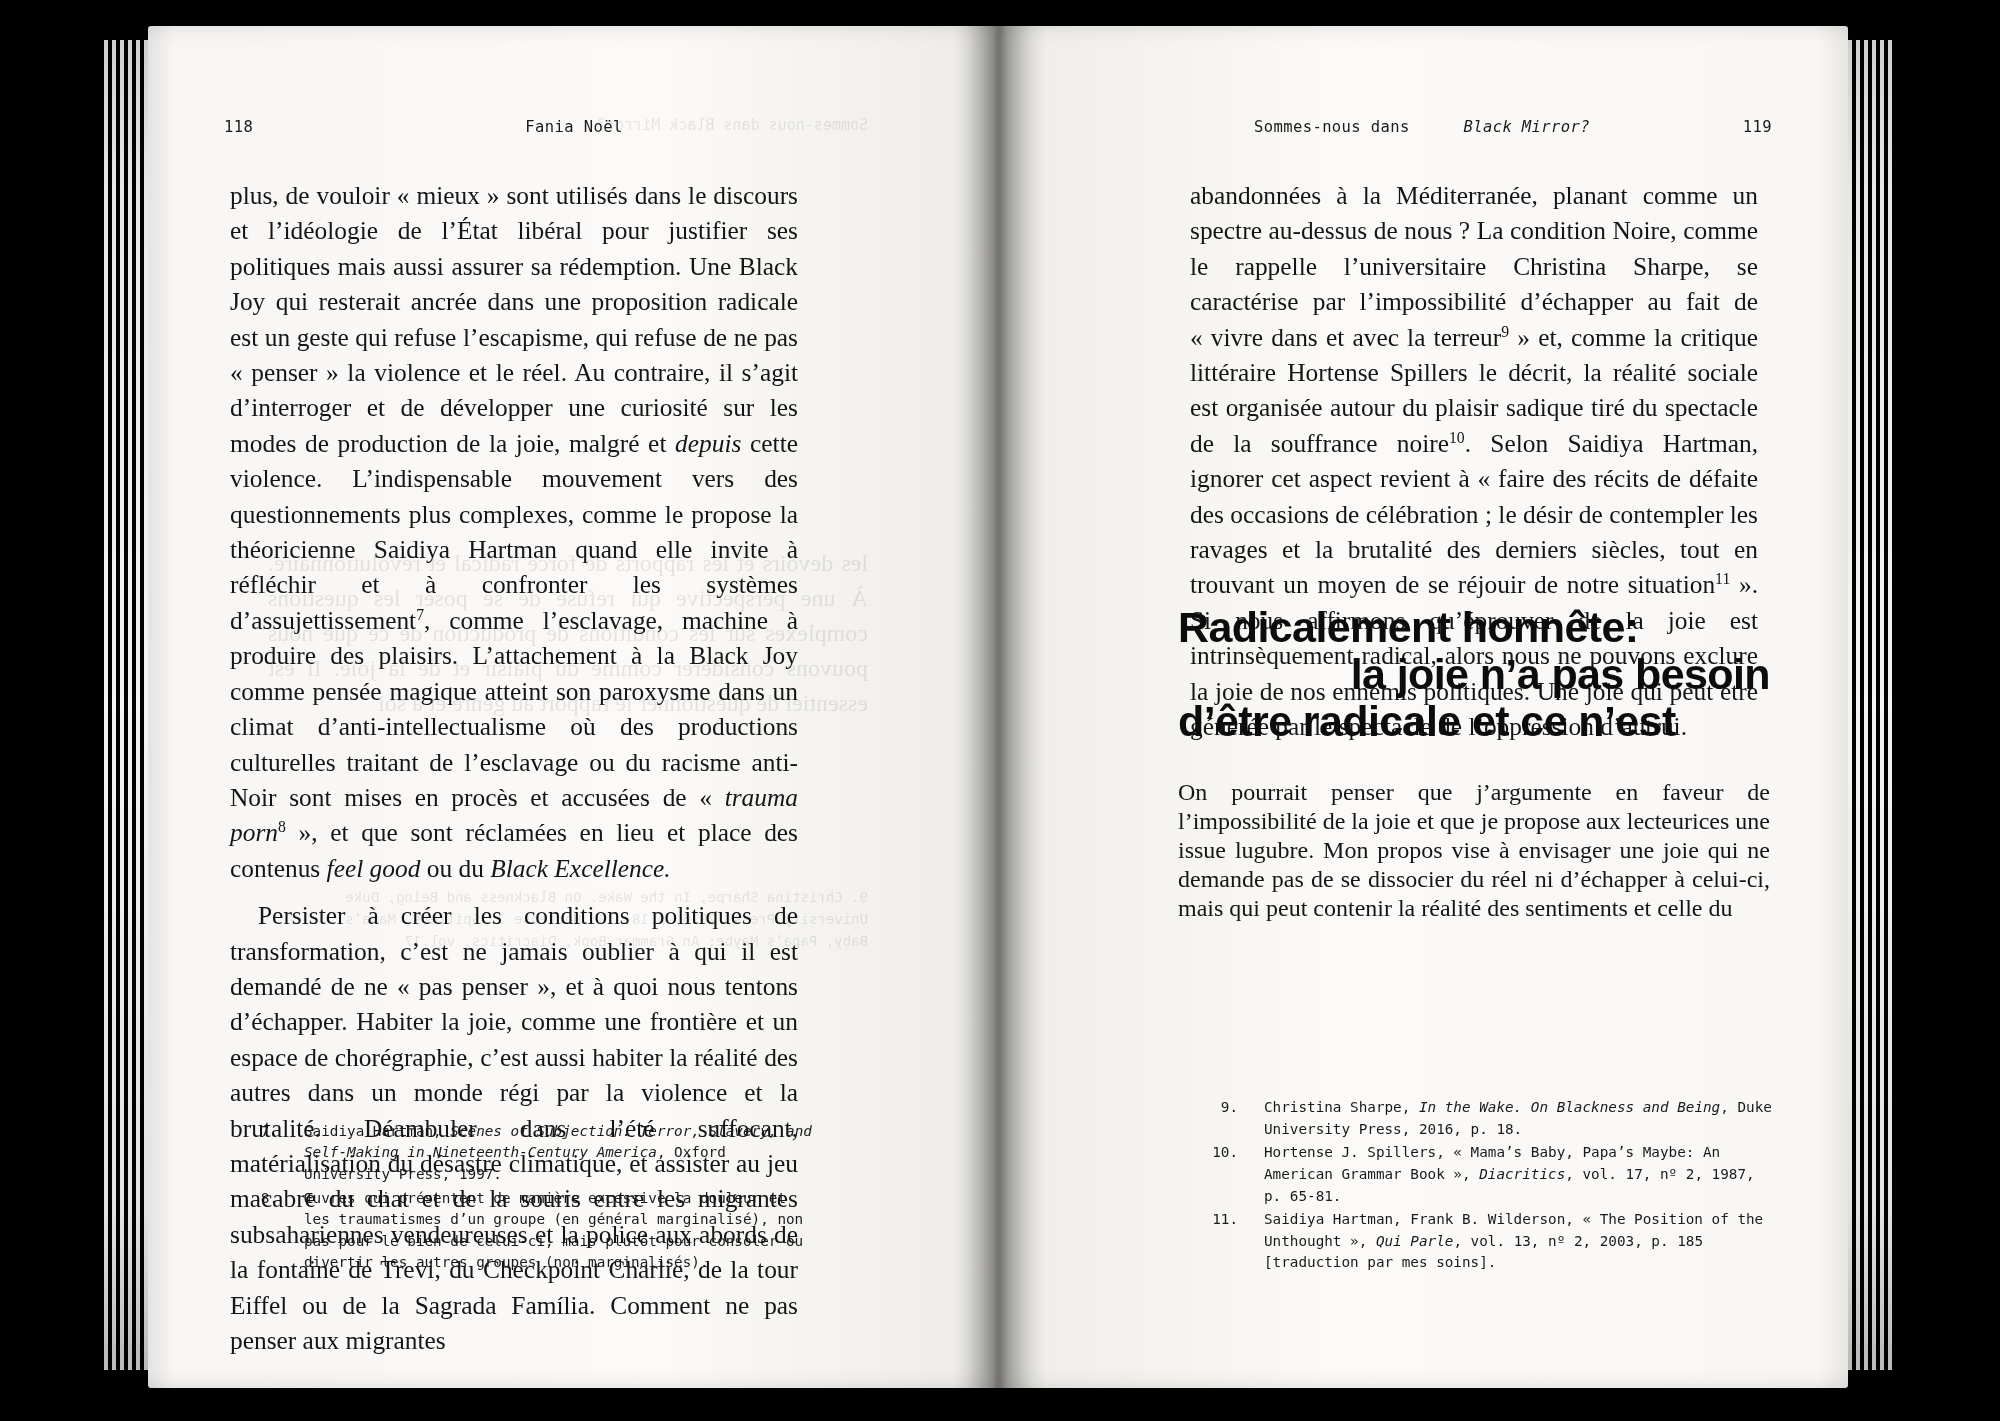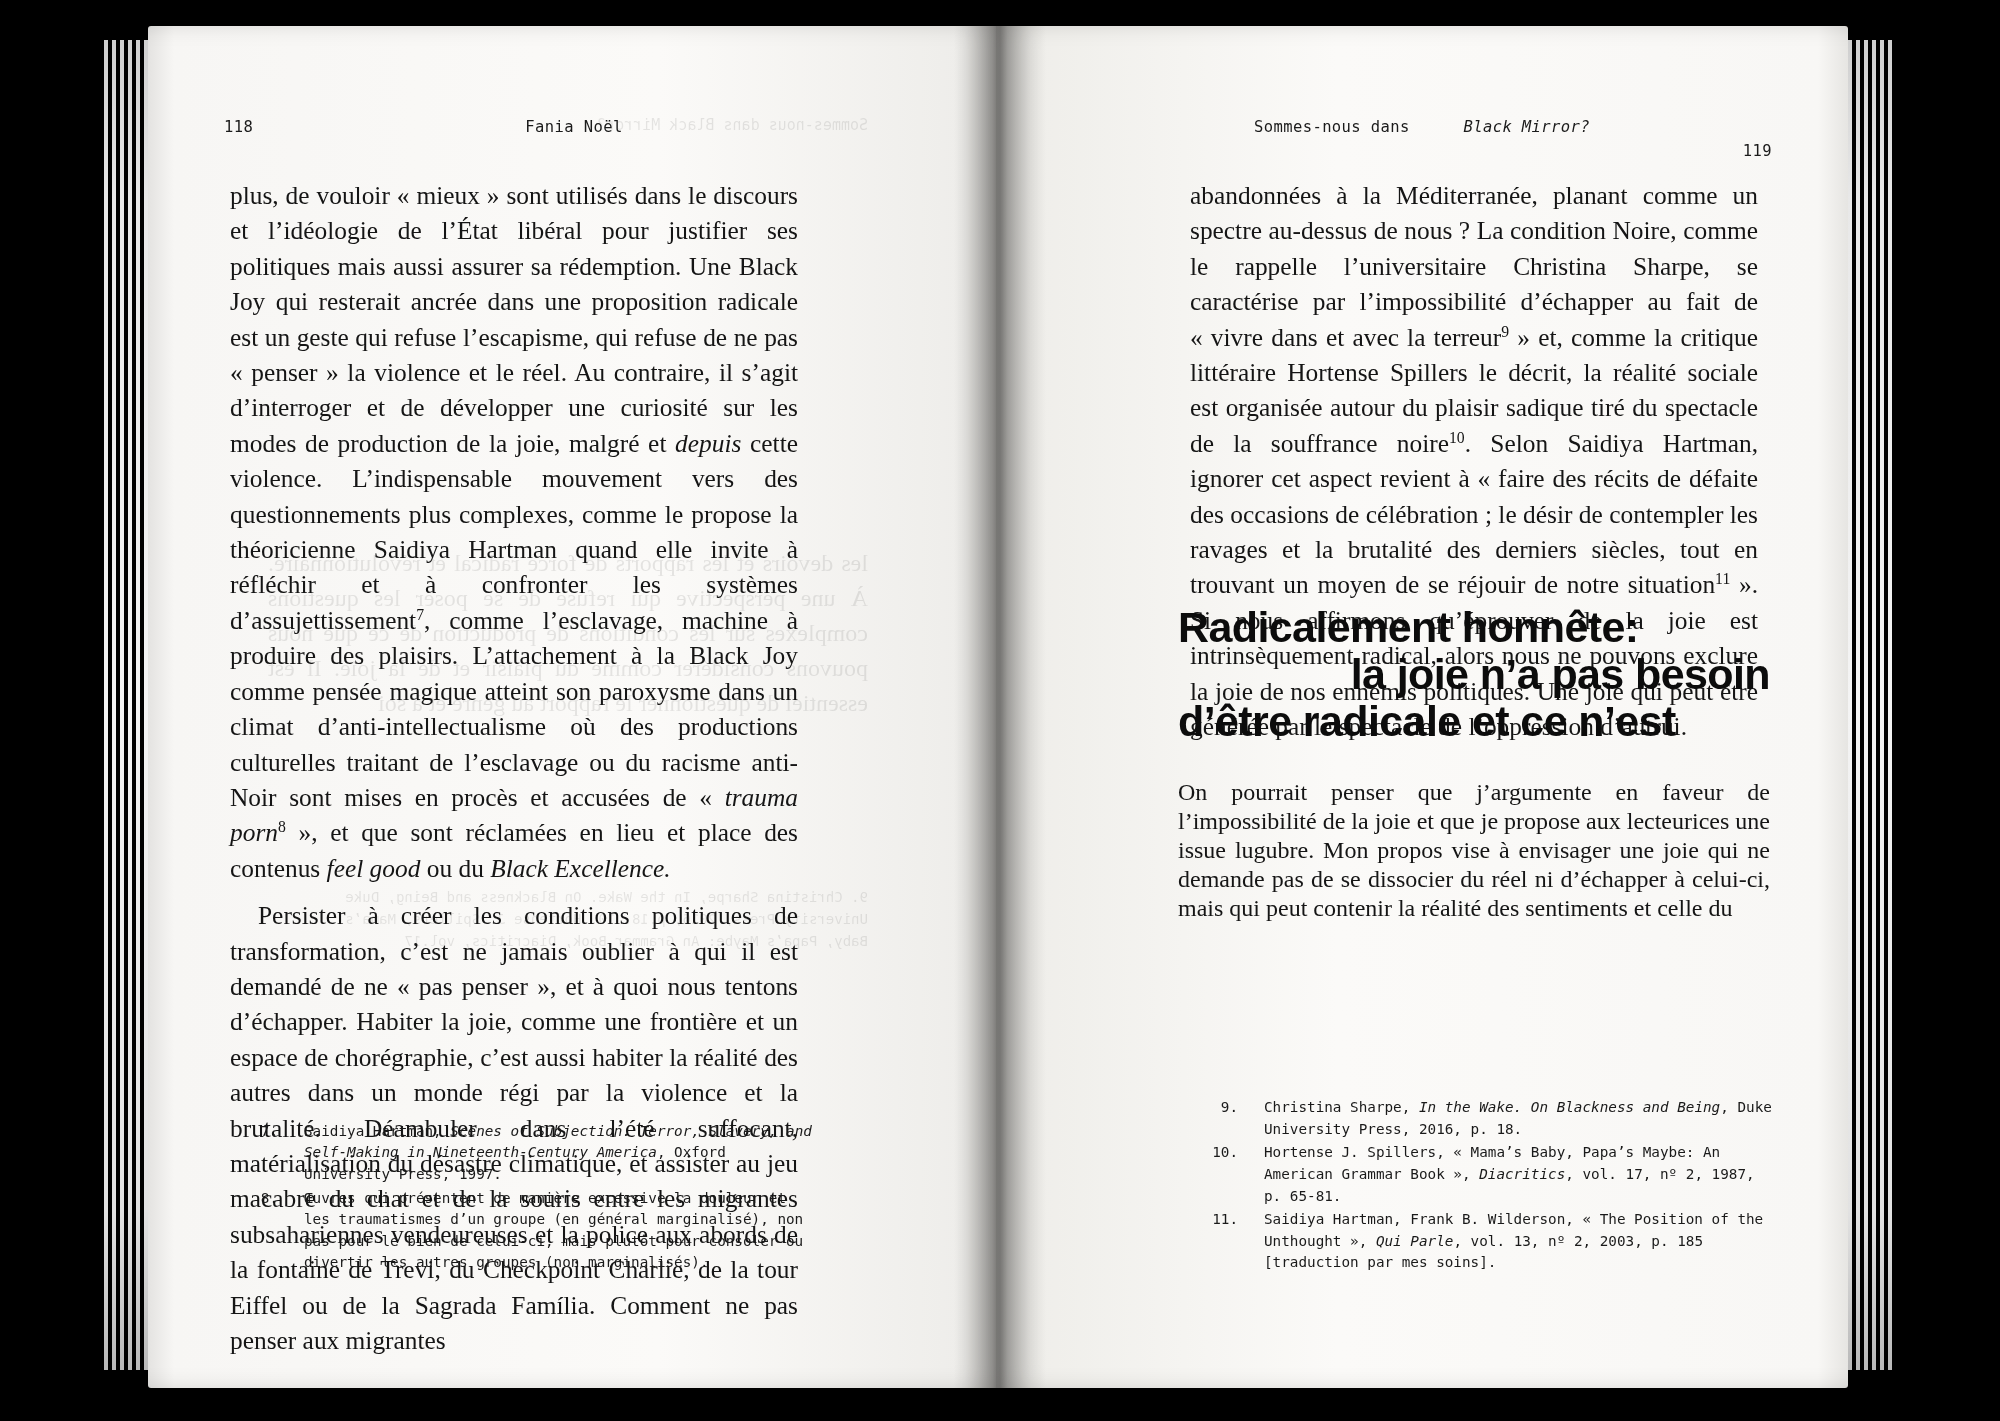--- a/index.html
+++ b/index.html
@@ -107,21 +107,21 @@
     font-size: 15.5px;
     letter-spacing: .4px;
     color: #1b1b1b;
   }
   .running-head .folio { position: absolute; }
   .running-head .title {
     position: absolute; left: 0; right: 0;
     text-align: center;
   }
   .left .running-head .folio { left: 0; }
-  .right .running-head .folio { right: 0; margin-top: 24px; }
+  .right .running-head .folio { right: 0; }
   .running-head .title i { font-style: italic; margin-left: 44px; }
 
   .col {
     position: absolute;
     top: 140px;
     width: 592px;
     font-size: 25.4px;
     line-height: 35.4px;
     color: #151515;
     text-align: justify;

